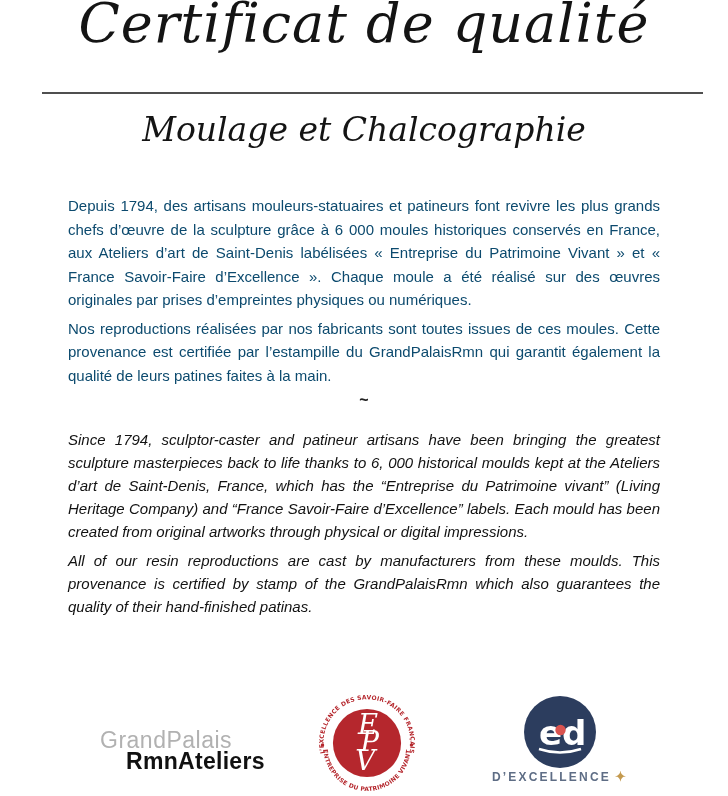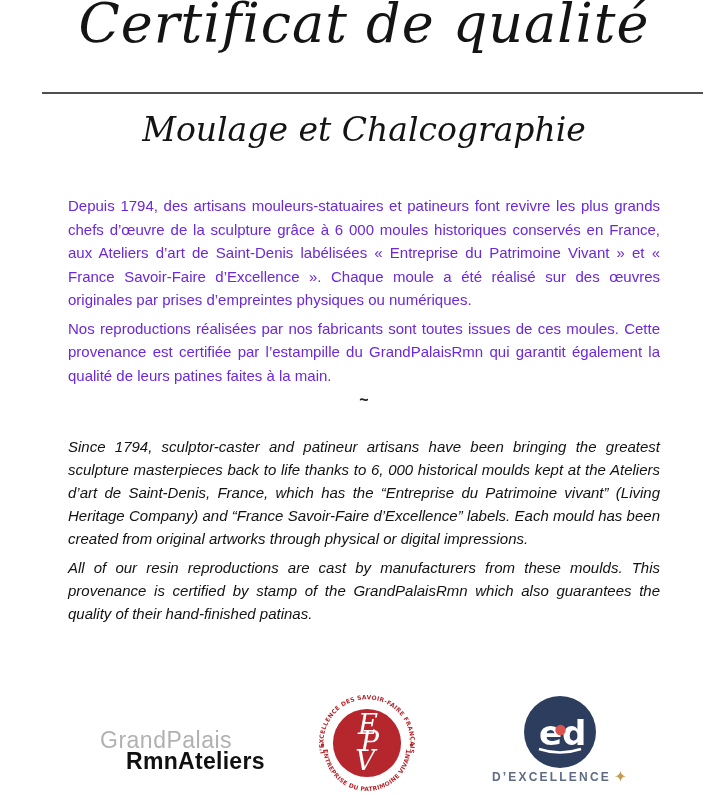--- a/index.html
+++ b/index.html
@@ -6,25 +6,25 @@
   .page {
     position:relative; width:728px; height:796px; margin:0;
     background:#ffffff; overflow:hidden;
     font-family:"Liberation Sans", sans-serif; color:#1b1b1b;
   }
   .script { font-family:"DejaVu Serif", serif; font-style:italic; color:#141414; text-align:center; }
   .title  { margin:-18px 0 0; font-size:54px; line-height:84px; font-weight:500; letter-spacing:1px; }
   .rule   { margin:26px 25px 0 42px; height:0; border-top:2px solid #4f4f4f; }
   .sub1   { margin:20px 0 0; font-size:30px; line-height:46px; }
   .sub2   { margin:8px 11px 0;  font-size:33px; line-height:56px; }
-  .para   { margin:0 68px; text-align:justify; font-size:15px; line-height:23.5px; color:#6d28d9; }
+  .para   { margin:0 68px; text-align:justify; font-size:15px; line-height:23.5px; color:#0c4a6e; }
   .fr1 { margin-top:36px; }
   .fr2 { margin-top:5px; }
   .en  { font-style:italic; line-height:23px; color:#121212; }
-  .en1 { margin-top:24px; }
+  .en1 { margin-top:17px; }
   .en2 { margin-top:6px; }
   .tilde { margin:2px 0 0; text-align:center; font-size:16px; font-weight:bold; line-height:22px; color:#222; }
   .footer { position:absolute; left:0; top:688px; width:728px; height:108px; }
   .gp-logo { position:absolute; left:100px; top:40px; }
   .gp-line1 { font-size:23px; color:#b1b1b1; letter-spacing:0.5px; line-height:24px; }
   .gp-line2 { font-size:23px; color:#111111; font-weight:bold; letter-spacing:0.3px; line-height:24px; margin:-3px 0 0 26px; }
   .epv-logo { position:absolute; left:314px; top:2px; width:106px; height:106px; }
   .ed-logo  { position:absolute; left:465px; top:8px; width:190px; text-align:center; }
   .ed-mark  { display:block; margin:0 auto; width:72px; height:72px; }
   .fsf-line1 { margin-top:6px; font-size:12px; font-weight:bold; letter-spacing:1.8px; color:#2c3d5e; line-height:14px; white-space:nowrap; }

